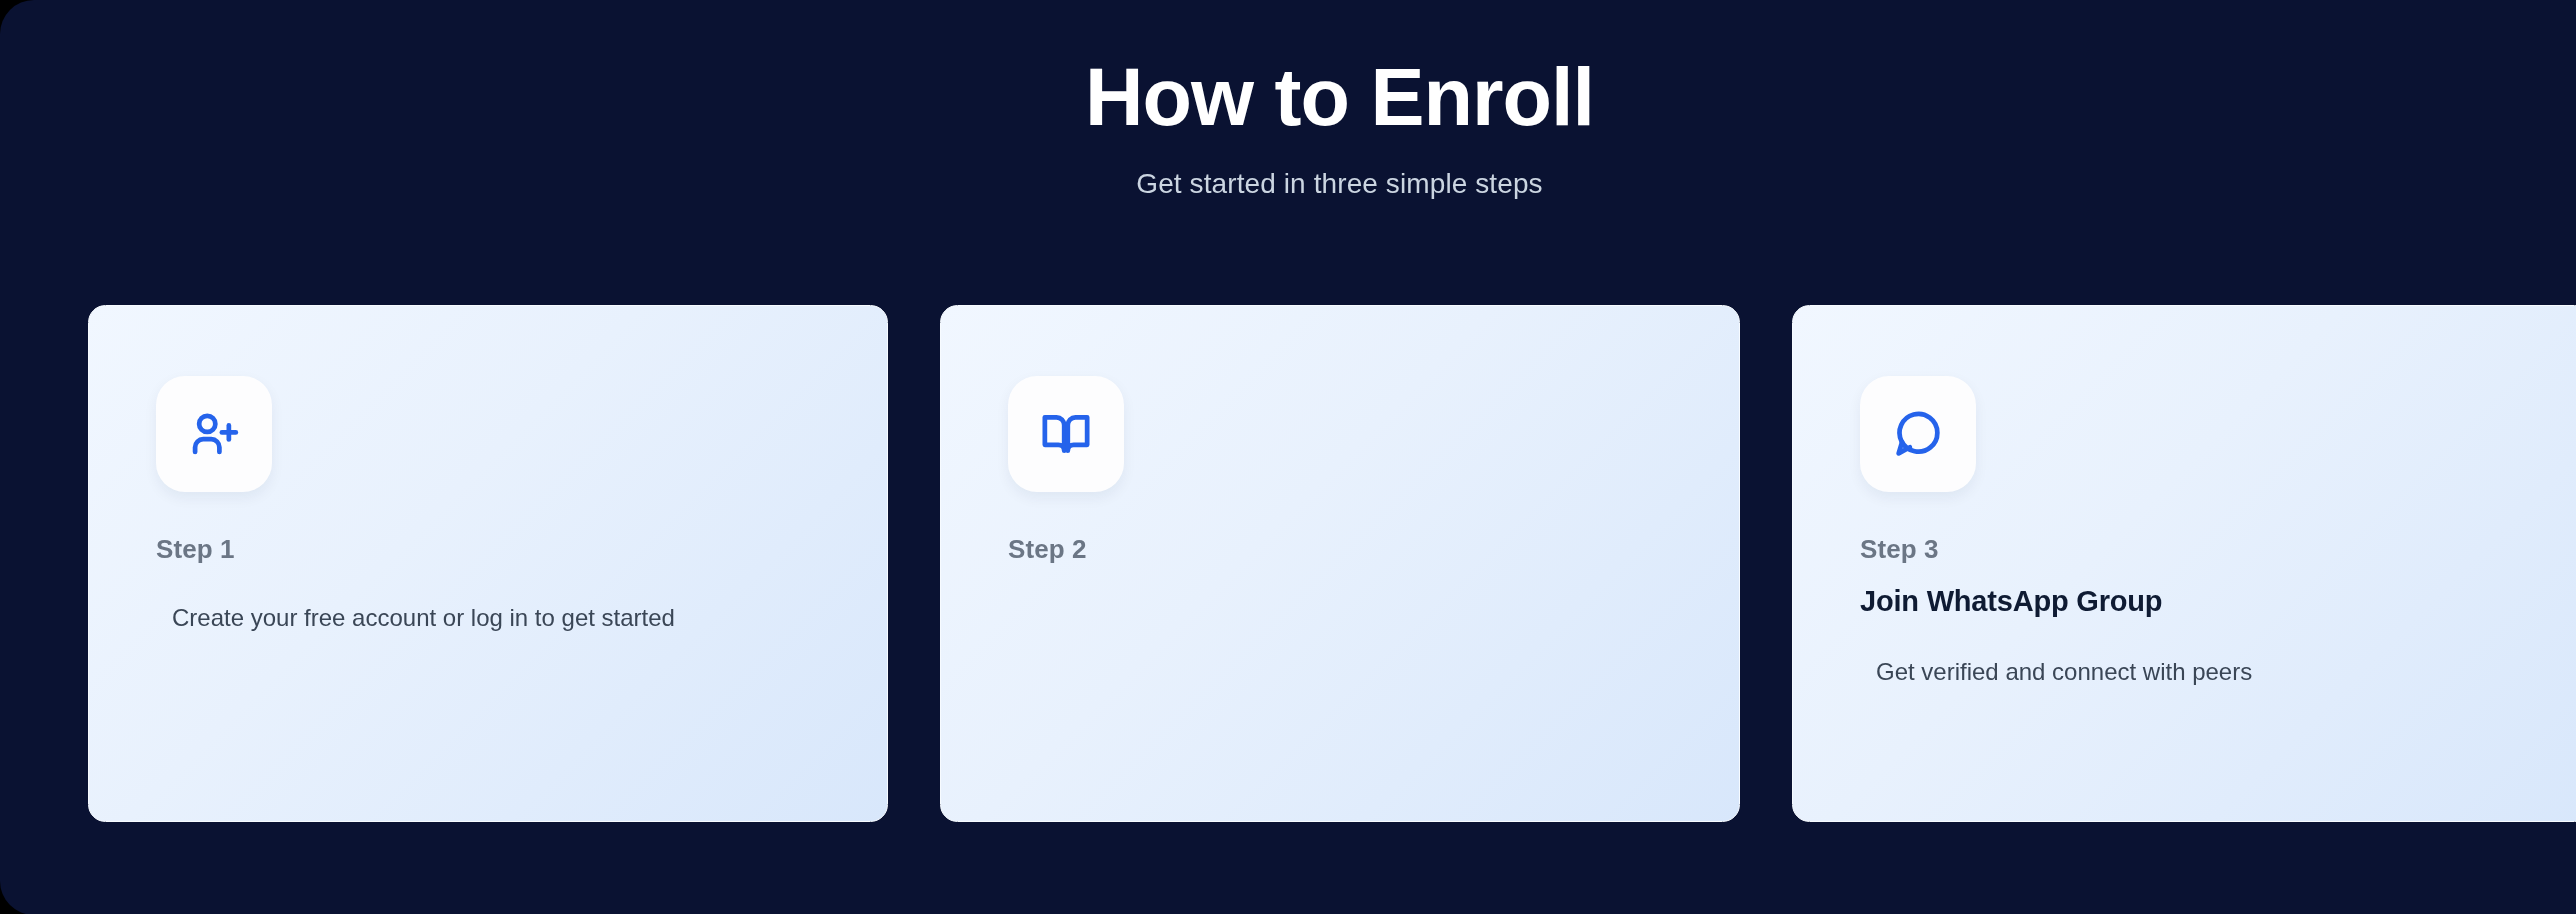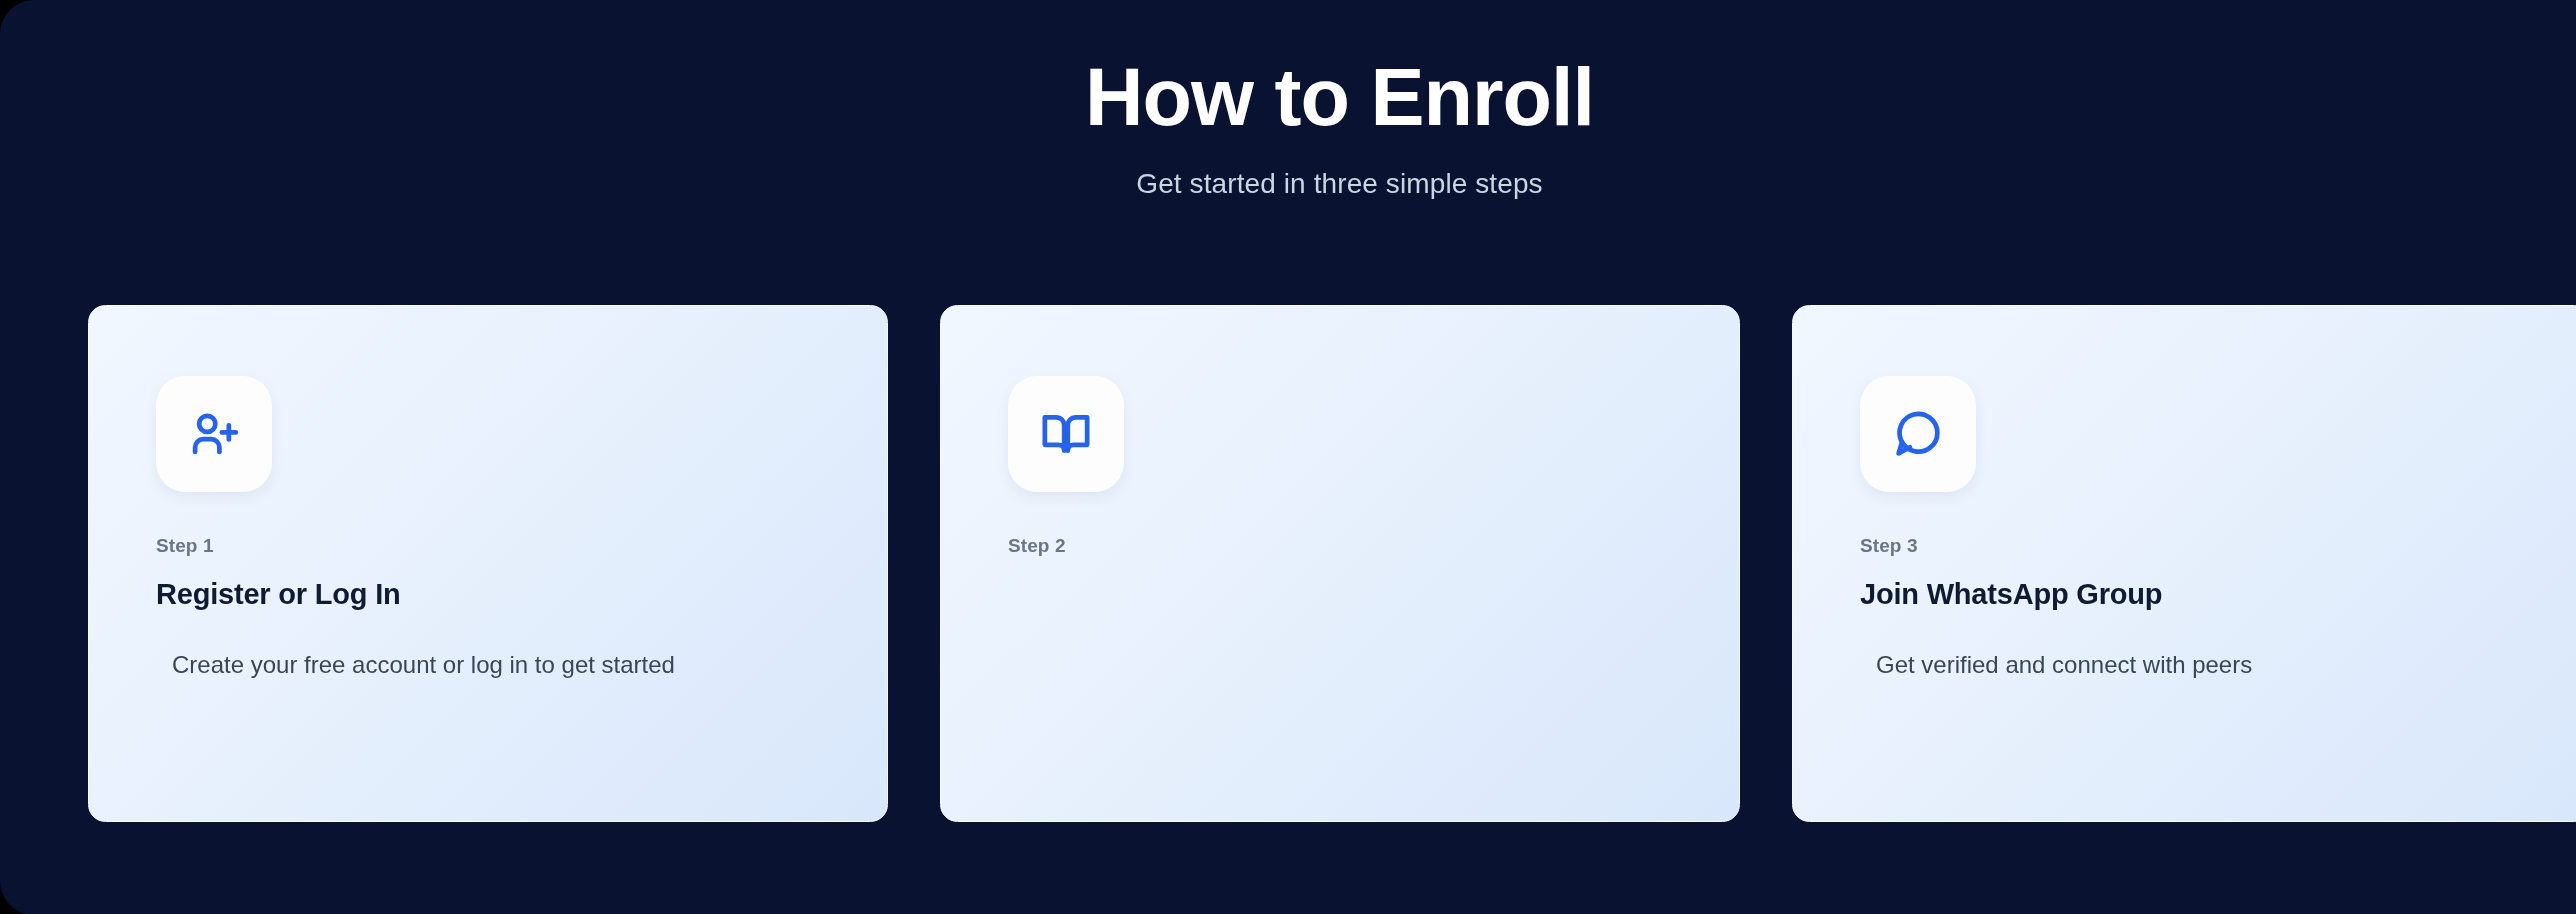--- a/index.html
+++ b/index.html
@@ -88,21 +88,21 @@
   }
   .icon-tile svg {
     width: 54px;
     height: 54px;
     display: block;
   }
 
   .step-label {
     margin: 0;
     padding-top: 44px;
-    font-size: 19px;
+    font-size: 26px;
     line-height: 1.0;
     font-weight: 700;
     color: #6b7685;
     letter-spacing: 0.1px;
   }
   .step-title {
     margin: 0;
     padding-top: 25px;
     font-size: 29px;
     line-height: 1.0;
@@ -138,21 +138,20 @@
         <span>
           <svg viewBox="0 0 24 24" fill="none" stroke="#2563eb" stroke-width="2.1" stroke-linecap="round" stroke-linejoin="round">
             <circle cx="9" cy="7.5" r="3.6"></circle>
             <path d="M3.6 20v-2.1a3.6 3.6 0 0 1 3.6-3.6h3.6a3.6 3.6 0 0 1 3.6 3.6V20"></path>
             <path d="M18.6 8.2v6.2"></path>
             <path d="M15.5 11.3h6.2"></path>
           </svg>
         </span>
       </div>
       <p class="step-label">Step 1</p>
-      <h2 class="step-title">Register or Log In</h2>
       <p class="step-desc">Create your free account or log in to get started</p>
     </div>
 
     <div class="step-card narrow-desc">
       <div class="icon-tile">
         <span>
           <svg viewBox="0 0 24 24" fill="none" stroke="#2563eb" stroke-width="2.1" stroke-linecap="round" stroke-linejoin="round">
             <path d="M2.6 4.6h5.2a3.4 3.4 0 0 1 3.4 3.4v11.4a2.6 2.6 0 0 0-2.6-2.6H2.6z"></path>
             <path d="M21.4 4.6h-5.2a3.4 3.4 0 0 0-3.4 3.4v11.4a2.6 2.6 0 0 1 2.6-2.6h6z"></path>
           </svg>

